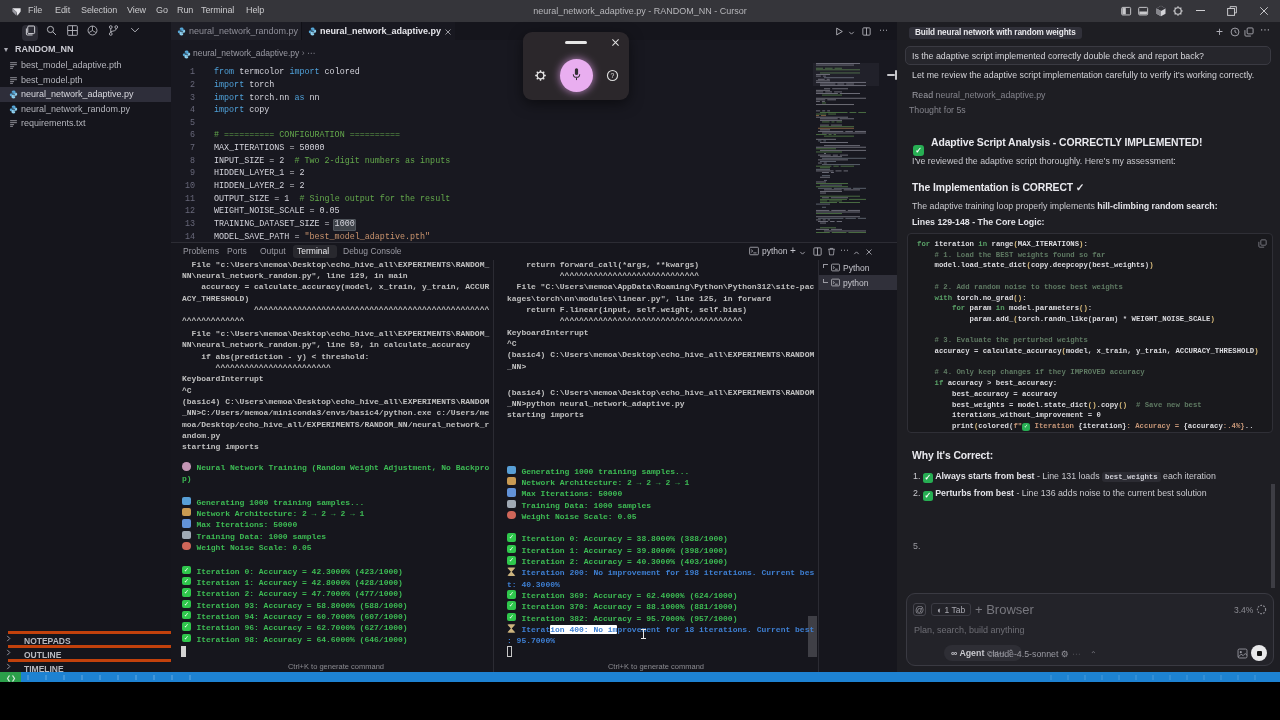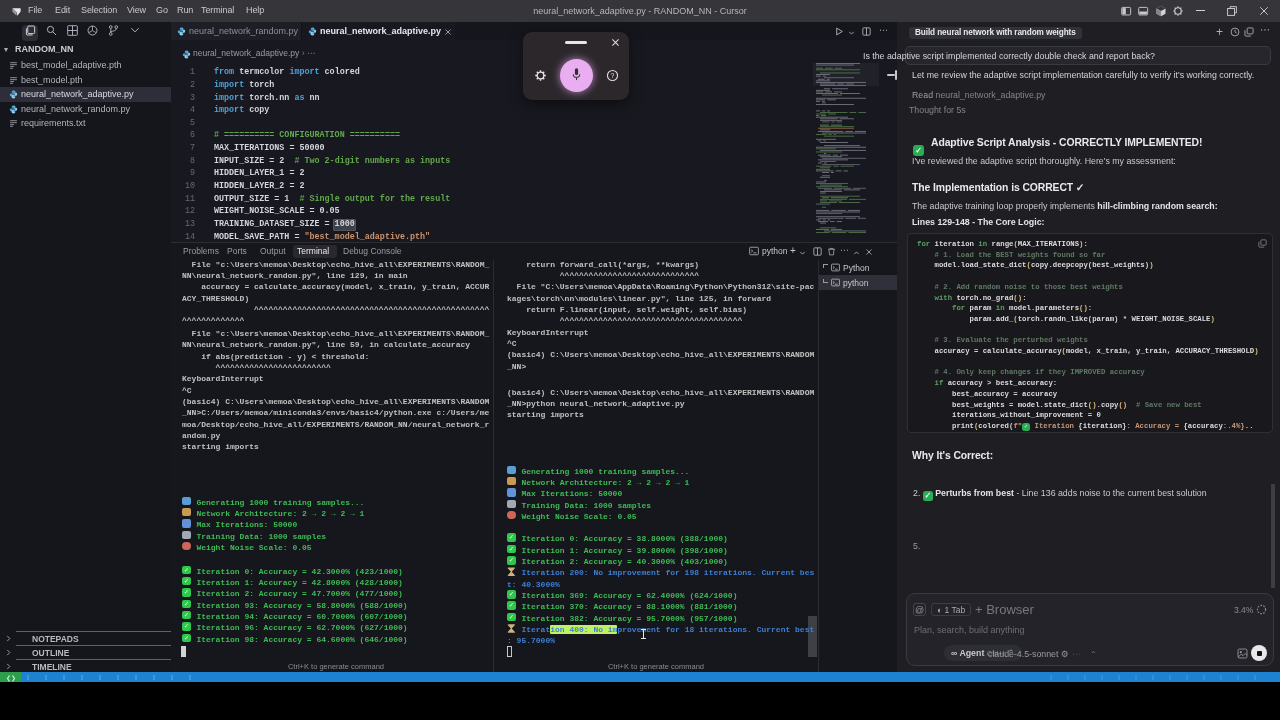--- a/index.html
+++ b/index.html
@@ -8,21 +8,21 @@
 .abs{position:absolute}
 pre{font-family:"Liberation Mono",monospace;margin:0}
 
 #titlebar{position:absolute;left:0;top:0;width:1280px;height:22px;background:#35353a}
 .menu{position:absolute;top:5px;font-size:9px;color:#c9c9cc;letter-spacing:-.1px}
 #wtitle{position:absolute;top:6px;left:510px;width:260px;font-size:9px;color:#b6b6ba;text-align:center;white-space:nowrap}
 
 #sidebar{position:absolute;left:0;top:22px;width:171px;height:650px;background:#15151c}
 .acticon{position:absolute;top:25px;color:#babbc2}
 .treerow{position:absolute;left:0;width:171px;height:14.6px;font-size:9px;color:#b4b5bc;line-height:14.6px}
-.sect{position:absolute;left:16px;width:171px;height:14px;font-size:8.5px;font-weight:bold;color:#b9bac0;line-height:14px;border-top:1px solid #c2410c}
+.sect{position:absolute;left:8px;width:171px;height:14px;font-size:8.5px;font-weight:bold;color:#b9bac0;line-height:14px;border-top:3px solid #c2410c}
 
 #editor{position:absolute;left:171px;top:22px;width:726px;height:220px;background:#181820}
 #tabbar{position:absolute;left:171px;top:22px;width:726px;height:18px;background:#15151c}
 .tab{position:absolute;top:22px;height:18px;font-size:9px;line-height:18px}
 #code{position:absolute;left:214px;top:66.2px;font-family:"Liberation Mono",monospace;font-size:8.4px;line-height:12.65px;font-weight:700;color:#d4d4dc}
 #gutter{position:absolute;left:171px;top:66.2px;width:24px;font-family:"Liberation Mono",monospace;font-size:8.4px;line-height:12.65px;font-weight:400;color:#68687a;text-align:right}
 .kw{color:#4fa0d8}.com{color:#63a74b}.str{color:#c9936d}
 
 #terminal{position:absolute;left:171px;top:242px;width:726px;height:430px;background:#16161d;border-top:1px solid #2c2c34}
 .ttab{position:absolute;top:246px;font-size:8.5px;color:#9b9ba4}
@@ -201,21 +201,21 @@
 8
 9
 10
 11
 12
 13
 14</pre>
     </div>
     <div class="abs" style="left:333px;top:218.5px;width:23px;height:12px;background:#3d4148;border:1px solid #50555c;border-radius:1px"></div>
     <div id="code">
-      <pre style="font-family:inherit;font-size:inherit;line-height:inherit;font-weight:bold"><span class="kw">from</span> termcolor <span class="kw">import</span> colored
+      <pre style="font-family:inherit;font-size:inherit;line-height:inherit;font-weight:normal"><span class="kw">from</span> termcolor <span class="kw">import</span> colored
 <span class="kw">import</span> torch
 <span class="kw">import</span> torch.nn <span class="kw">as</span> nn
 <span class="kw">import</span> copy
 
 <span class="com"># ========== CONFIGURATION ==========</span>
 MAX_ITERATIONS = 50000
 INPUT_SIZE = 2  <span class="com"># Two 2-digit numbers as inputs</span>
 HIDDEN_LAYER_1 = 2
 HIDDEN_LAYER_2 = 2
 OUTPUT_SIZE = 1  <span class="com"># Single output for the result</span>
@@ -427,20 +427,22 @@
 NN\neural_network_random.py", line 59, in calculate_accuracy
     if abs(prediction - y) &lt; threshold:
        ^^^^^^^^^^^^^^^^^^^^^^^^
 KeyboardInterrupt
 ^C
 (basic4) C:\Users\memoa\Desktop\echo_hive_all\EXPERIMENTS\RANDOM
 _NN&gt;C:/Users/memoa/miniconda3/envs/basic4/python.exe c:/Users/me
 moa/Desktop/echo_hive_all/EXPERIMENTS/RANDOM_NN/neural_network_r
 andom.py
 starting imports</pre>
+    <pre class="tpre" style="left:182px;top:462.0px"><span class="ic icbr"><i></i></span><span class="tg"> Neural Network Training (Random Weight Adjustment, No Backpro</span>
+<span class="tg">p)</span></pre>
     <pre class="tpre" style="left:182px;top:496.5px"><span class="ic icdi"><i></i></span><span class="tg"> Generating 1000 training samples...</span>
 <span class="ic icbu"><i></i></span><span class="tg"> Network Architecture: 2 → 2 → 2 → 1</span>
 <span class="ic icnu"><i></i></span><span class="tg"> Max Iterations: 50000</span>
 <span class="ic icch"><i></i></span><span class="tg"> Training Data: 1000 samples</span>
 <span class="ic icta"><i></i></span><span class="tg"> Weight Noise Scale: 0.05</span></pre>
     <pre class="tpre" style="left:182px;top:565.5px"><span class="ic ick"><i>✓</i></span><span class="tg"> Iteration 0: Accuracy = 42.3000% (423/1000)</span>
 <span class="ic ick"><i>✓</i></span><span class="tg"> Iteration 1: Accuracy = 42.8000% (428/1000)</span>
 <span class="ic ick"><i>✓</i></span><span class="tg"> Iteration 2: Accuracy = 47.7000% (477/1000)</span>
 <span class="ic ick"><i>✓</i></span><span class="tg"> Iteration 93: Accuracy = 58.8000% (588/1000)</span>
 <span class="ic ick"><i>✓</i></span><span class="tg"> Iteration 94: Accuracy = 60.7000% (607/1000)</span>
@@ -467,41 +469,41 @@
 <span class="ic icch"><i></i></span><span class="tg"> Training Data: 1000 samples</span>
 <span class="ic icta"><i></i></span><span class="tg"> Weight Noise Scale: 0.05</span></pre>
     <pre class="tpre" style="left:507px;top:533.4px"><span class="ic ick"><i>✓</i></span><span class="tg"> Iteration 0: Accuracy = 38.8000% (388/1000)</span>
 <span class="ic ick"><i>✓</i></span><span class="tg"> Iteration 1: Accuracy = 39.8000% (398/1000)</span>
 <span class="ic ick"><i>✓</i></span><span class="tg"> Iteration 2: Accuracy = 40.3000% (403/1000)</span>
 <span class="ic ich"><i></i></span><span class="tb"> Iteration 200: No improvement for 198 iterations. Current bes</span>
 <span class="tb">t: 40.3000%</span>
 <span class="ic ick"><i>✓</i></span><span class="tg"> Iteration 369: Accuracy = 62.4000% (624/1000)</span>
 <span class="ic ick"><i>✓</i></span><span class="tg"> Iteration 370: Accuracy = 88.1000% (881/1000)</span>
 <span class="ic ick"><i>✓</i></span><span class="tg"> Iteration 382: Accuracy = 95.7000% (957/1000)</span>
-<span class="ic ich"><i></i></span><span class="tb"> Iterat<span style="background:#bef264;border-radius:1px">ion 400: No im</span>provement for 18 iterations. Current best</span>
+<span class="ic ich"><i></i></span><span class="tb"> Iterat<span style="background:#ffffff;border-radius:1px">ion 400: No im</span>provement for 18 iterations. Current best</span>
 <span class="tb">: 95.7000%</span></pre>
     <div class="abs" style="left:507px;top:646px;width:5px;height:11px;border:1px solid #c8c8c8"></div>
     <div class="abs" style="left:550px;top:662px;width:212px;text-align:center;font-size:7.5px;color:#8a8a90">Ctrl+K to generate command</div>
     <div class="abs" style="left:643px;top:629px;width:1.4px;height:10px;background:#e8e8e8"></div>
     <div class="abs" style="left:641px;top:628.5px;width:5px;height:1.4px;background:#e8e8e8"></div>
     <div class="abs" style="left:641px;top:638px;width:5px;height:1.4px;background:#e8e8e8"></div>
     <div id="chat"></div>
     <div class="abs" style="left:909px;top:27px;height:12px;background:#31313a;border-radius:3px;padding:0 6px;font-size:8.2px;line-height:12px;font-weight:bold;color:#e8e8ec;letter-spacing:-.1px">Build neural network with random weights</div>
     <div class="abs" style="left:1216px;top:25px;font-size:12px;color:#b0b0b8">+</div>
     <svg class="abs" style="left:1230px;top:27px" width="10" height="10" viewBox="0 0 16 16">
       <circle cx="8" cy="8" r="6.3" fill="none" stroke="#b0b0b8" stroke-width="1.4"></circle>
       <path d="M8 4.5 V8 L10.5 9.5" fill="none" stroke="#b0b0b8" stroke-width="1.4"></path>
     </svg>
     <svg class="abs" style="left:1244px;top:27px" width="10" height="10" viewBox="0 0 16 16">
       <rect x="5" y="1.5" width="9.5" height="9.5" rx="1.5" fill="none" stroke="#b0b0b8" stroke-width="1.4"></rect>
       <path d="M11 14.5 H3 A1.5 1.5 0 011.5 13 V5" fill="none" stroke="#b0b0b8" stroke-width="1.4"></path>
     </svg>
     <div class="abs" style="left:1260px;top:24px;font-size:10px;color:#b0b0b8">⋯</div>
     <div class="abs" style="left:905px;top:46px;width:366px;height:19px;background:#26262c;border:1px solid #3a3a42;border-radius:5px"></div>
-    <div class="abs cbody" style="left:863px;top:51px;color:#d6d6db">Is the adaptive script implemented correctly double check and report back?</div>
+    <div class="abs cbody" style="left:912px;top:51px;color:#d6d6db">Is the adaptive script implemented correctly double check and report back?</div>
     <div class="abs cbody" style="left:912px;top:70px;color:#d3d3d8">Let me review the adaptive script implementation carefully to verify it's working correctly.</div>
     <div class="abs cbody" style="left:912px;top:90px"><span style="color:#9d9da4">Read</span> <span style="color:#84848c">neural_network_adaptive.py</span></div>
     <div class="abs cbody" style="left:909px;top:105px;color:#84848c">Thought for 5s</div>
     <div class="abs" style="left:913px;top:137px"><span class="chk" style="width:11px;height:11px;line-height:11px;border-radius:3px">✓</span></div>
     <div class="abs chh" style="left:931px;top:137px;font-size:10.4px;letter-spacing:-.1px">Adaptive Script Analysis - CORRECTLY IMPLEMENTED!</div>
     <div class="abs cbody" style="left:912px;top:156px">I've reviewed the adaptive script thoroughly. Here's my assessment:</div>
     <div class="abs chh" style="left:912px;top:180.5px;font-size:10.4px;letter-spacing:-.1px">The Implementation is CORRECT ✓</div>
     <div class="abs cbody" style="left:912px;top:201px">The adaptive training loop properly implements <span class="cbold">hill-climbing random search:</span></div>
     <div class="abs cbody cbold" style="left:912px;top:217px">Lines 129-148 - The Core Logic:</div>
     <div class="abs" style="left:907px;top:233px;width:366px;height:200px;background:#19191d;border:1px solid #2f2f36;border-radius:4px"></div>
@@ -521,20 +523,21 @@
     <span class="cc"># 3. Evaluate the perturbed weights</span>
     <span class="cw">accuracy</span> = <span class="cw">calculate_accuracy</span><span class="cy">(</span><span class="cw">model</span>, <span class="cw">x_train</span>, <span class="cw">y_train</span>, <span class="cw">ACCURACY_THRESHOLD</span><span class="cy">)</span>
 
     <span class="cc"># 4. Only keep changes if they IMPROVED accuracy</span>
     <span class="ck">if</span> <span class="cw">accuracy</span> &gt; <span class="cw">best_accuracy</span>:
         <span class="cw">best_accuracy</span> = <span class="cw">accuracy</span>
         <span class="cw">best_weights</span> = <span class="cw">model.state_dict</span><span class="cy">()</span>.<span class="cw">copy</span><span class="cy">()</span>  <span class="cc"># Save new best</span>
         <span class="cw">iterations_without_improvement</span> = <span class="cw">0</span>
         <span class="cw">print</span><span class="cy">(</span><span class="cw">colored</span>(<span class="co">f"</span><span class="chk" style="width:8px;height:8px;line-height:8px;font-size:6px;vertical-align:0">✓</span><span class="co"> Iteration </span><span class="cw">{iteration}</span><span class="co">: Accuracy = </span><span class="cw">{accuracy</span><span class="co">:.4%}</span>..</pre>
     <div class="abs chh" style="left:912px;top:450px;font-size:10.4px;letter-spacing:-.1px">Why It's Correct:</div>
+    <div class="abs cbody" style="left:913px;top:470.5px"><span style="color:#c9c9ce">1.</span> <span class="chk">✓</span> <span class="cbold">Always starts from best</span> - Line 131 loads <span class="ccode">best_weights</span> each iteration</div>
     <div class="abs cbody" style="left:913px;top:488.0px"><span style="color:#c9c9ce">2.</span> <span class="chk">✓</span> <span class="cbold">Perturbs from best</span> - Line 136 adds noise to the current best solution</div>
     <div class="abs cbody" style="left:913px;top:540.5px;color:#9a9aa0">5.</div>
     <div class="abs" style="left:1271px;top:484px;width:4px;height:104px;background:#3d3d44"></div>
     <div class="abs" style="left:906px;top:593px;width:368px;height:73px;background:#232329;border:1px solid #3a3a42;border-radius:9px"></div>
     <div class="abs" style="left:913px;top:603px;width:13px;height:13px;border:1px solid #44444c;border-radius:3px;color:#9a9aa2;font-size:9px;line-height:12px;text-align:center">@</div>
     <div class="abs" style="left:931px;top:603px;height:13px;border:1px solid #3c3c44;border-radius:3px;padding:0 5px;font-size:8.5px;line-height:12px;color:#a8a8b0">◐ 1 Tab</div>
     <div class="abs" style="left:971px;top:603px;height:13px;padding:0 4px;font-size:13px;line-height:13px;color:#77777e">+ Browser</div>
     <div class="abs" style="left:1234px;top:605px;font-size:8.5px;color:#8d8d94">3.4%</div>
     <svg class="abs" style="left:1256px;top:604px" width="11" height="11" viewBox="0 0 16 16">
       <circle cx="8" cy="8" r="6" fill="none" stroke="#8d8d94" stroke-width="1.6" stroke-dasharray="2.5 1.8"></circle>

